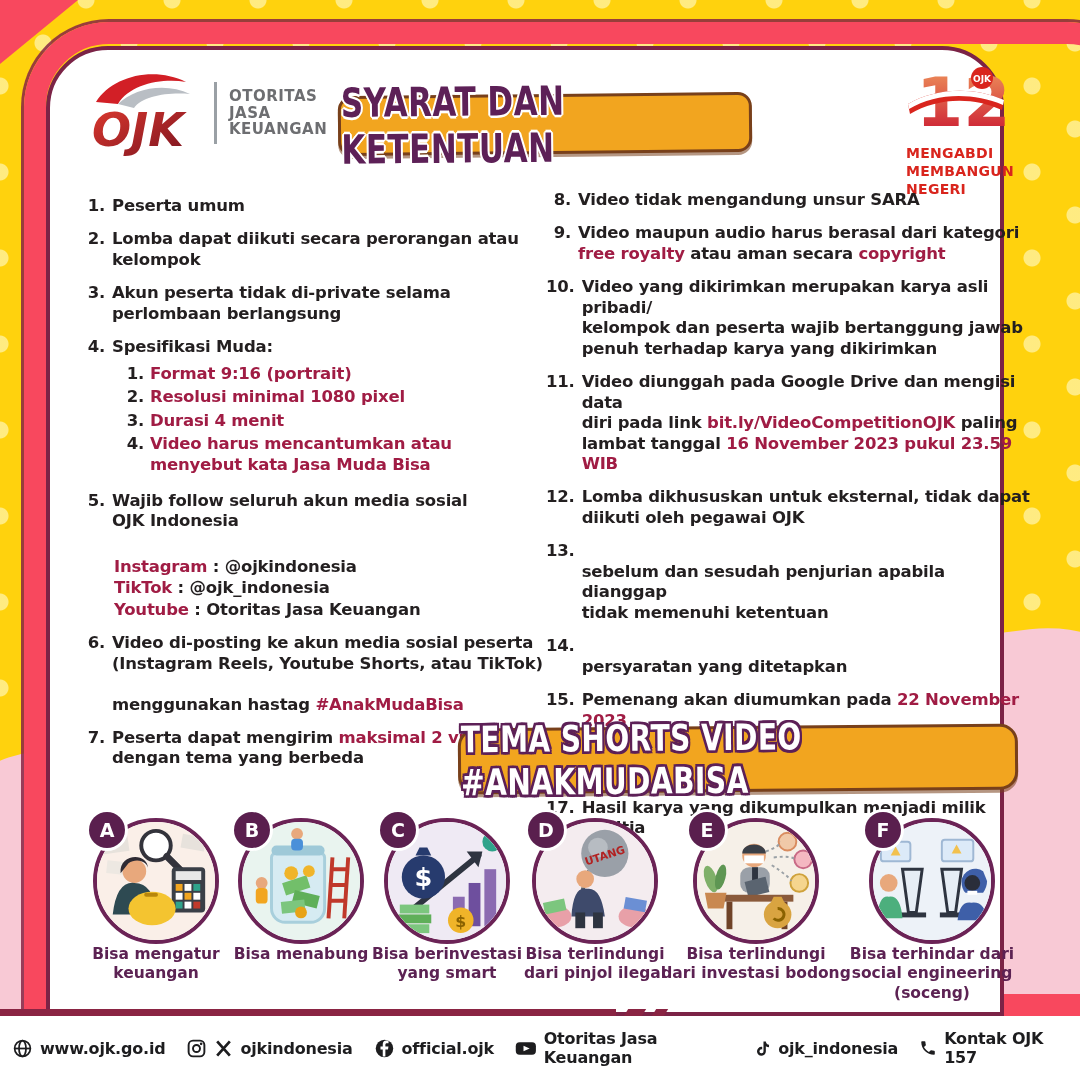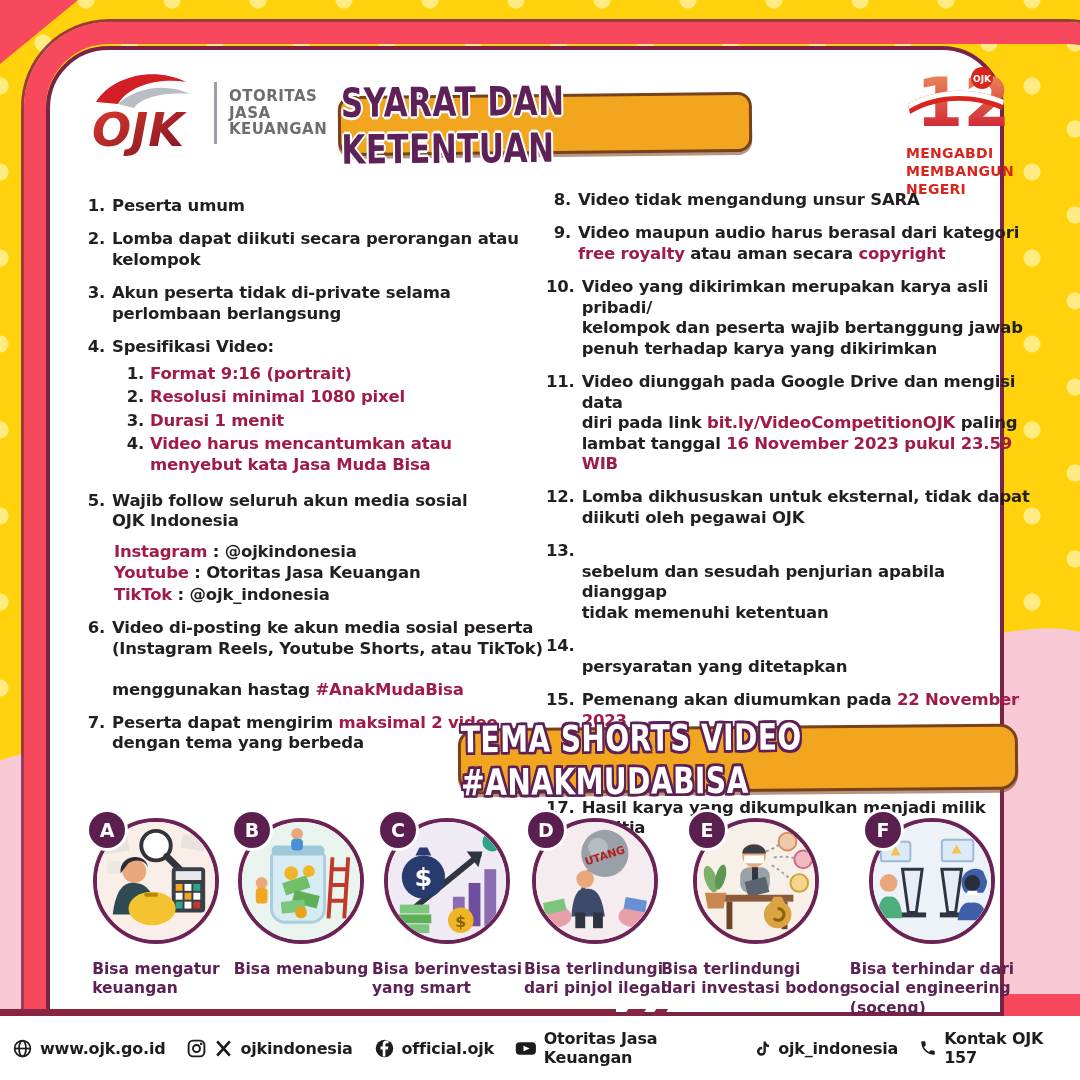--- a/index.html
+++ b/index.html
@@ -49,36 +49,36 @@
   .term-item { display:flex; margin-bottom:13px; }
   .term-item > .num { flex:0 0 32px; text-align:right; padding-right:7px; }
   .col-left .term-item > .num { flex-basis:28px; }
   .term-text { flex:1; }
   .hl { color:#A01C44; font-weight:bold; }
   .it { }
   .sub-list { margin-top:6px; margin-left:14px; }
   .sub-item { display:flex; margin-bottom:3px; }
   .sub-item > .num { flex:0 0 24px; text-align:right; padding-right:6px; color:#231F20; }
   .sub-item .term-text { color:#A01C44; }
-  .socials { margin-top:9px; margin-left:2px; line-height:1.3; }
+  .socials { margin-top:24px; margin-left:2px; line-height:1.3; }
 
   
   .banner-theme { position:absolute; left:408px; top:676px; width:560px; height:66px; border-radius:18px; transform:rotate(-.5deg); }
   .banner-theme .stretch { display:inline-block; transform:scaleY(1.3); font-weight:bold; font-size:28px;
     letter-spacing:.5px; color:#ffffff;
     text-shadow:-2px 0 #5D2057,2px 0 #5D2057,0 -2px #5D2057,0 2px #5D2057,-2px -2px #5D2057,2px 2px #5D2057,-2px 2px #5D2057,2px -2px #5D2057; }
 
   .theme-item { position:absolute; top:768px; display:flex; flex-direction:column; align-items:center; }
   .circle-wrap { position:relative; width:126px; height:126px; }
   .circle { width:126px; height:126px; border-radius:50%; border:4px solid #6B2356; overflow:hidden; background:#fff; }
   .circle svg { display:block; }
   .badge { position:absolute; left:-4px; top:-6px; width:36px; height:36px; border-radius:50%;
     background:#5A1F4E; color:#fff; font-weight:bold; font-size:19px;
     display:flex; align-items:center; justify-content:center; box-shadow:0 0 0 3px #fff; }
-  .theme-label { margin-top:16px; color:#5C2253; font-weight:bold; font-size:15.5px; line-height:1.25; }
+  .theme-label { margin-top:1px; text-align:center; color:#5C2253; font-weight:bold; font-size:15.5px; line-height:1.25; }
 
   
   .bottom-line { position:absolute; left:0; top:1009px; width:616px; height:7px; background:#8A2443; z-index:5; }
   .line-dash { position:absolute; top:1009px; height:7px; background:#8A2443; transform:skewX(-32deg); z-index:5; }
   .dash-1 { left:626px; width:18px; } .dash-2 { left:654px; width:12px; }
 
   .footer { position:absolute; left:0; top:1016px; width:1080px; height:64px; background:#ffffff;
     display:flex; align-items:center; justify-content:center; gap:21px; padding:0 12px; z-index:4; }
   .footer-item { display:flex; align-items:center; gap:7px; color:#1d1d1f; font-weight:bold; font-size:16px; letter-spacing:-.2px; }
   .footer-item svg { display:block; }
@@ -146,45 +146,45 @@
         <div class="term-item">
           <span class="num">2.</span>
           <div class="term-text"><span>Lomba dapat diikuti secara perorangan atau</span><br><span>kelompok</span></div>
         </div>
         <div class="term-item">
           <span class="num">3.</span>
           <div class="term-text"><span>Akun peserta tidak di-</span><span class="it">private</span><span> selama</span><br><span>perlombaan berlangsung</span></div>
         </div>
         <div class="term-item">
           <span class="num">4.</span>
-          <div class="term-text"><span>Spesifikasi Video:</span><div class="sub-list">
+          <div class="term-text"><span>Spesifikasi Muda:</span><div class="sub-list">
               <div class="sub-item">
                 <span class="num">1.</span>
                 <div class="term-text"><span>Format 9:16 (portrait)</span></div>
               </div>
               <div class="sub-item">
                 <span class="num">2.</span>
                 <div class="term-text"><span>Resolusi minimal 1080 pixel</span></div>
               </div>
               <div class="sub-item">
                 <span class="num">3.</span>
-                <div class="term-text"><span>Durasi 1 menit</span></div>
+                <div class="term-text"><span>Durasi 4 menit</span></div>
               </div>
               <div class="sub-item">
                 <span class="num">4.</span>
                 <div class="term-text"><span>Video harus mencantumkan atau</span><br><span>menyebut kata Jasa Muda Bisa</span></div>
               </div>
             </div></div>
         </div>
         <div class="term-item">
           <span class="num">5.</span>
           <div class="term-text"><span>Wajib </span><span class="it">follow</span><span> seluruh akun media sosial</span><br><span>OJK Indonesia</span><div class="socials">
               <div><span class="hl">Instagram</span><span> : @ojkindonesia</span></div>
+              <div><span class="hl">TikTok</span><span> : @ojk_indonesia</span></div>
               <div><span class="hl">Youtube</span><span> : Otoritas Jasa Keuangan</span></div>
-              <div><span class="hl">TikTok</span><span> : @ojk_indonesia</span></div>
             </div></div>
         </div>
         <div class="term-item">
           <span class="num">6.</span>
           <div class="term-text"><span>Video di-</span><span class="it">posting</span><span> ke akun media sosial peserta</span><br><span>(Instagram Reels, Youtube Shorts, atau TikTok)</span><br><br><span>menggunakan hastag </span><span class="hl">#AnakMudaBisa</span></div>
         </div>
         <div class="term-item">
           <span class="num">7.</span>
           <div class="term-text"><span>Peserta dapat mengirim </span><span class="hl">maksimal 2 video</span><br><span>dengan tema yang berbeda</span></div>
         </div>

